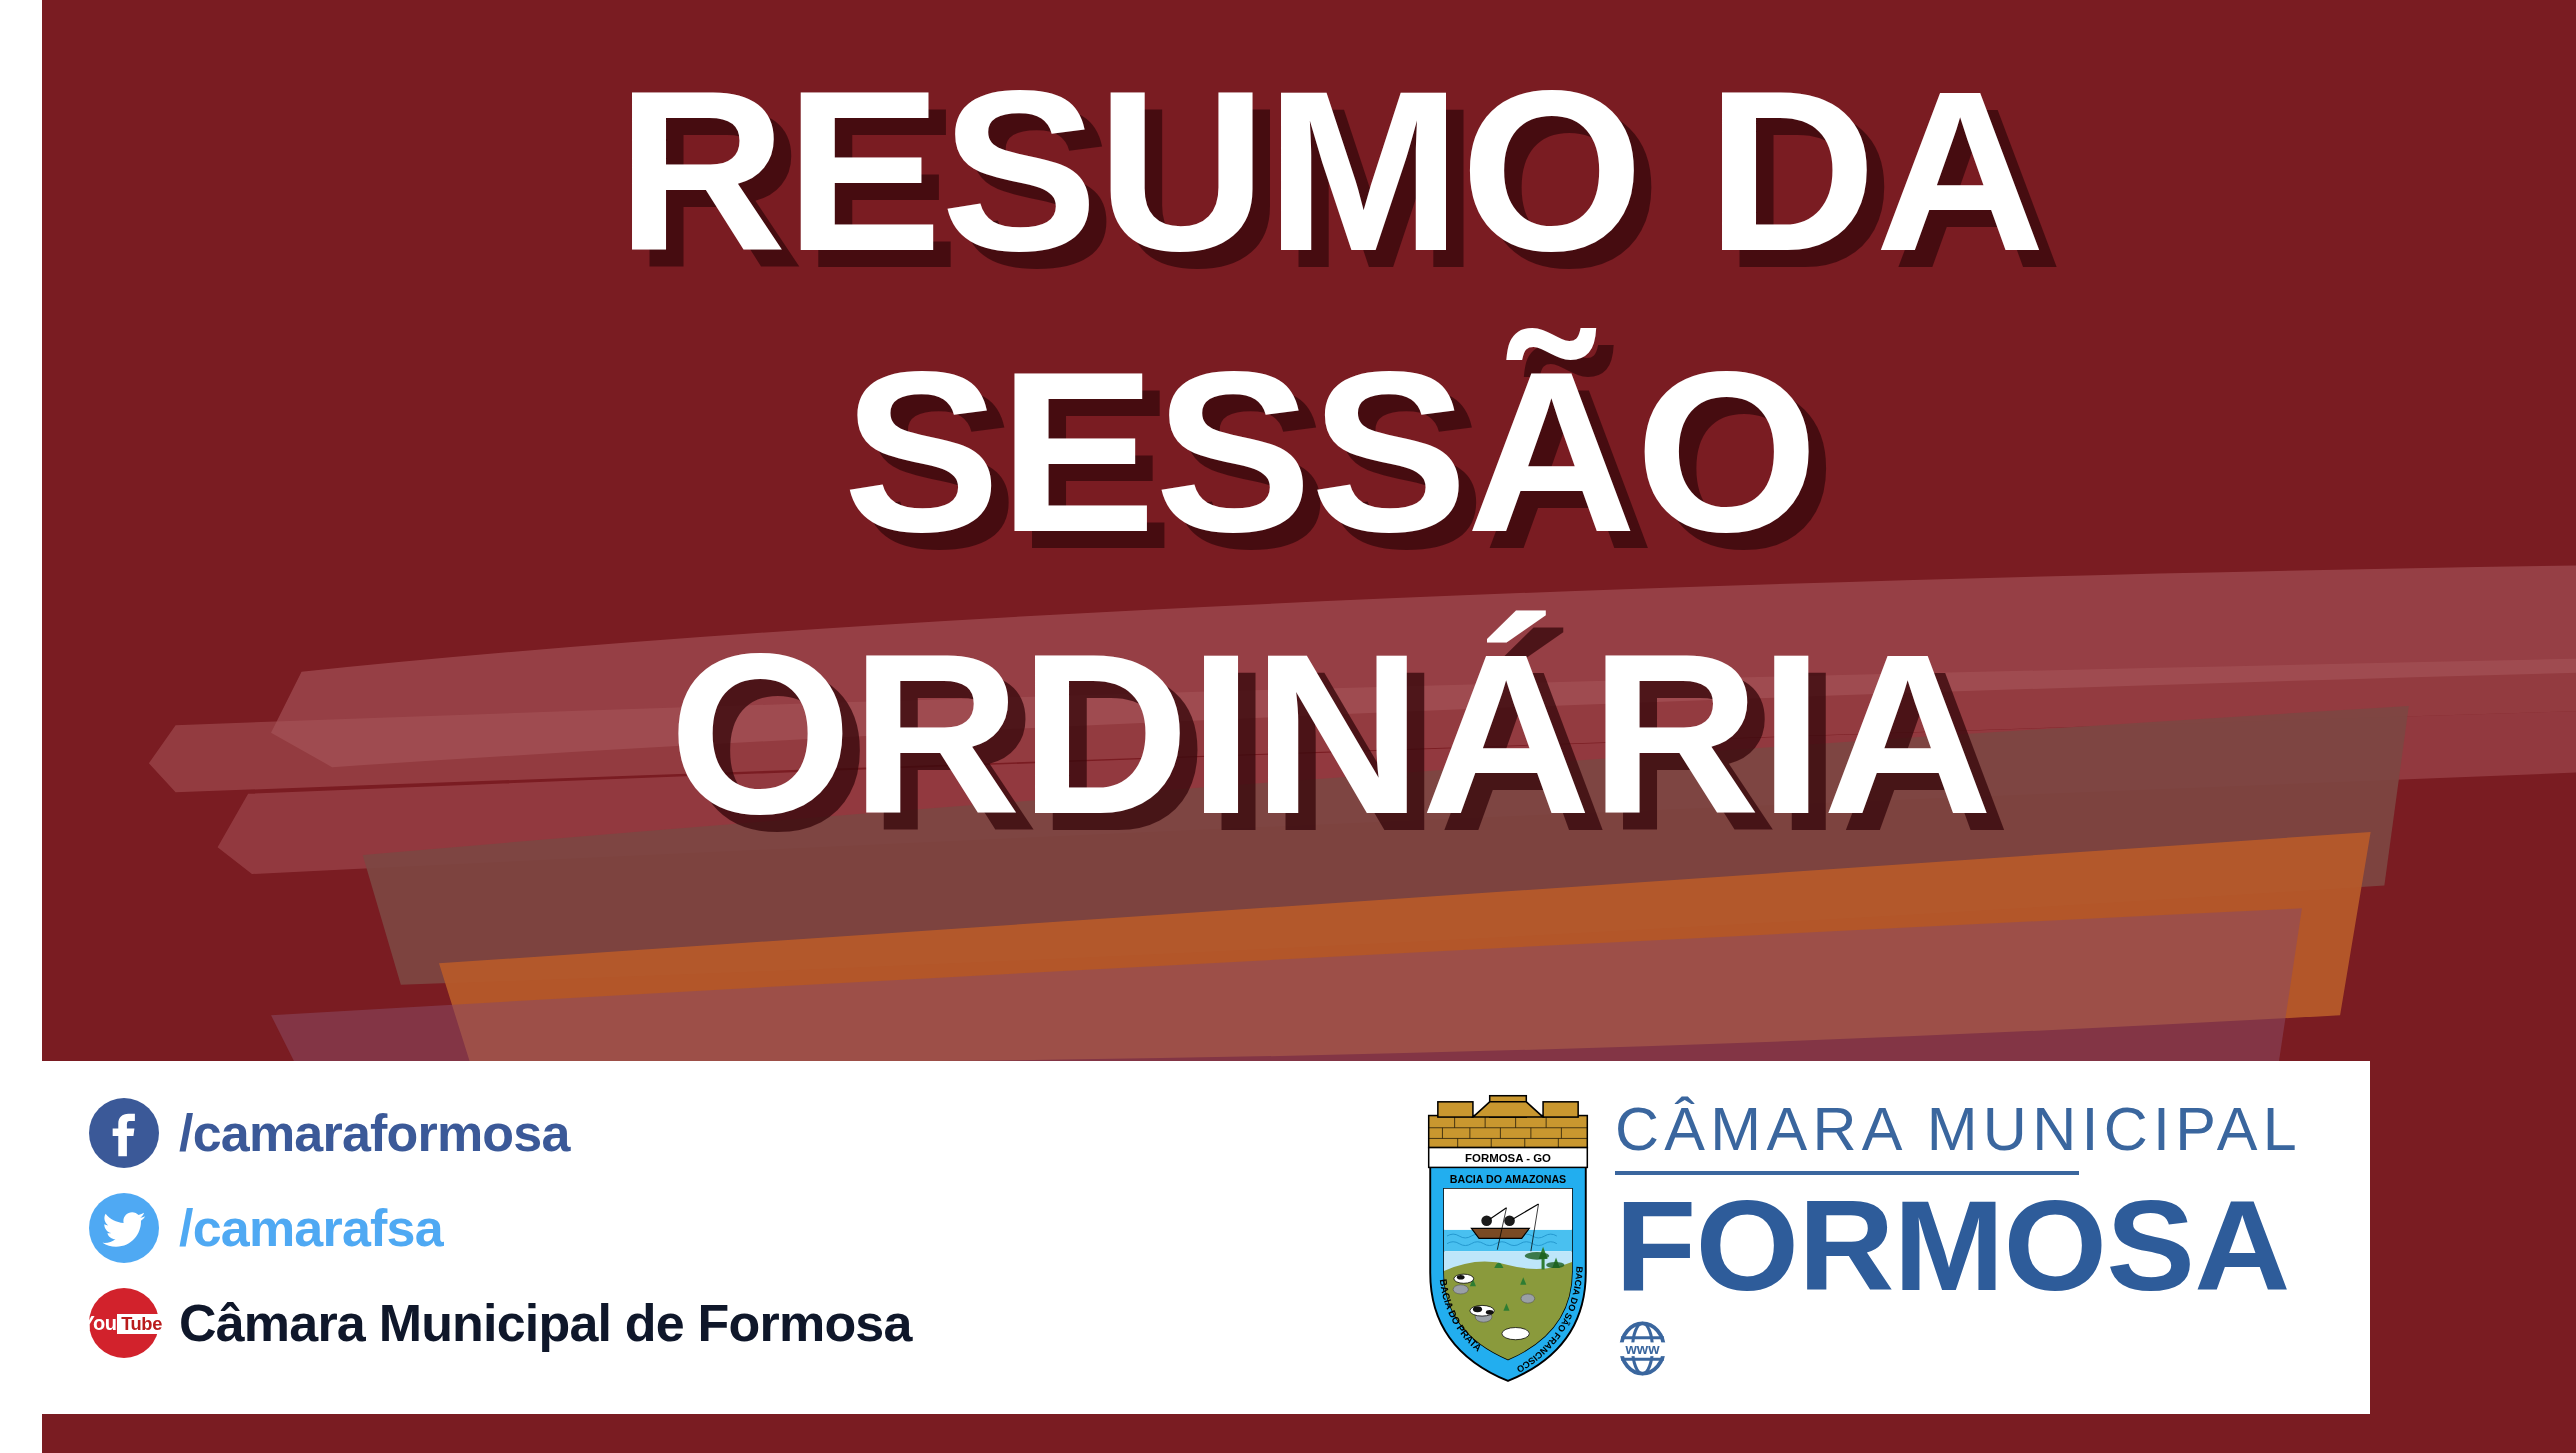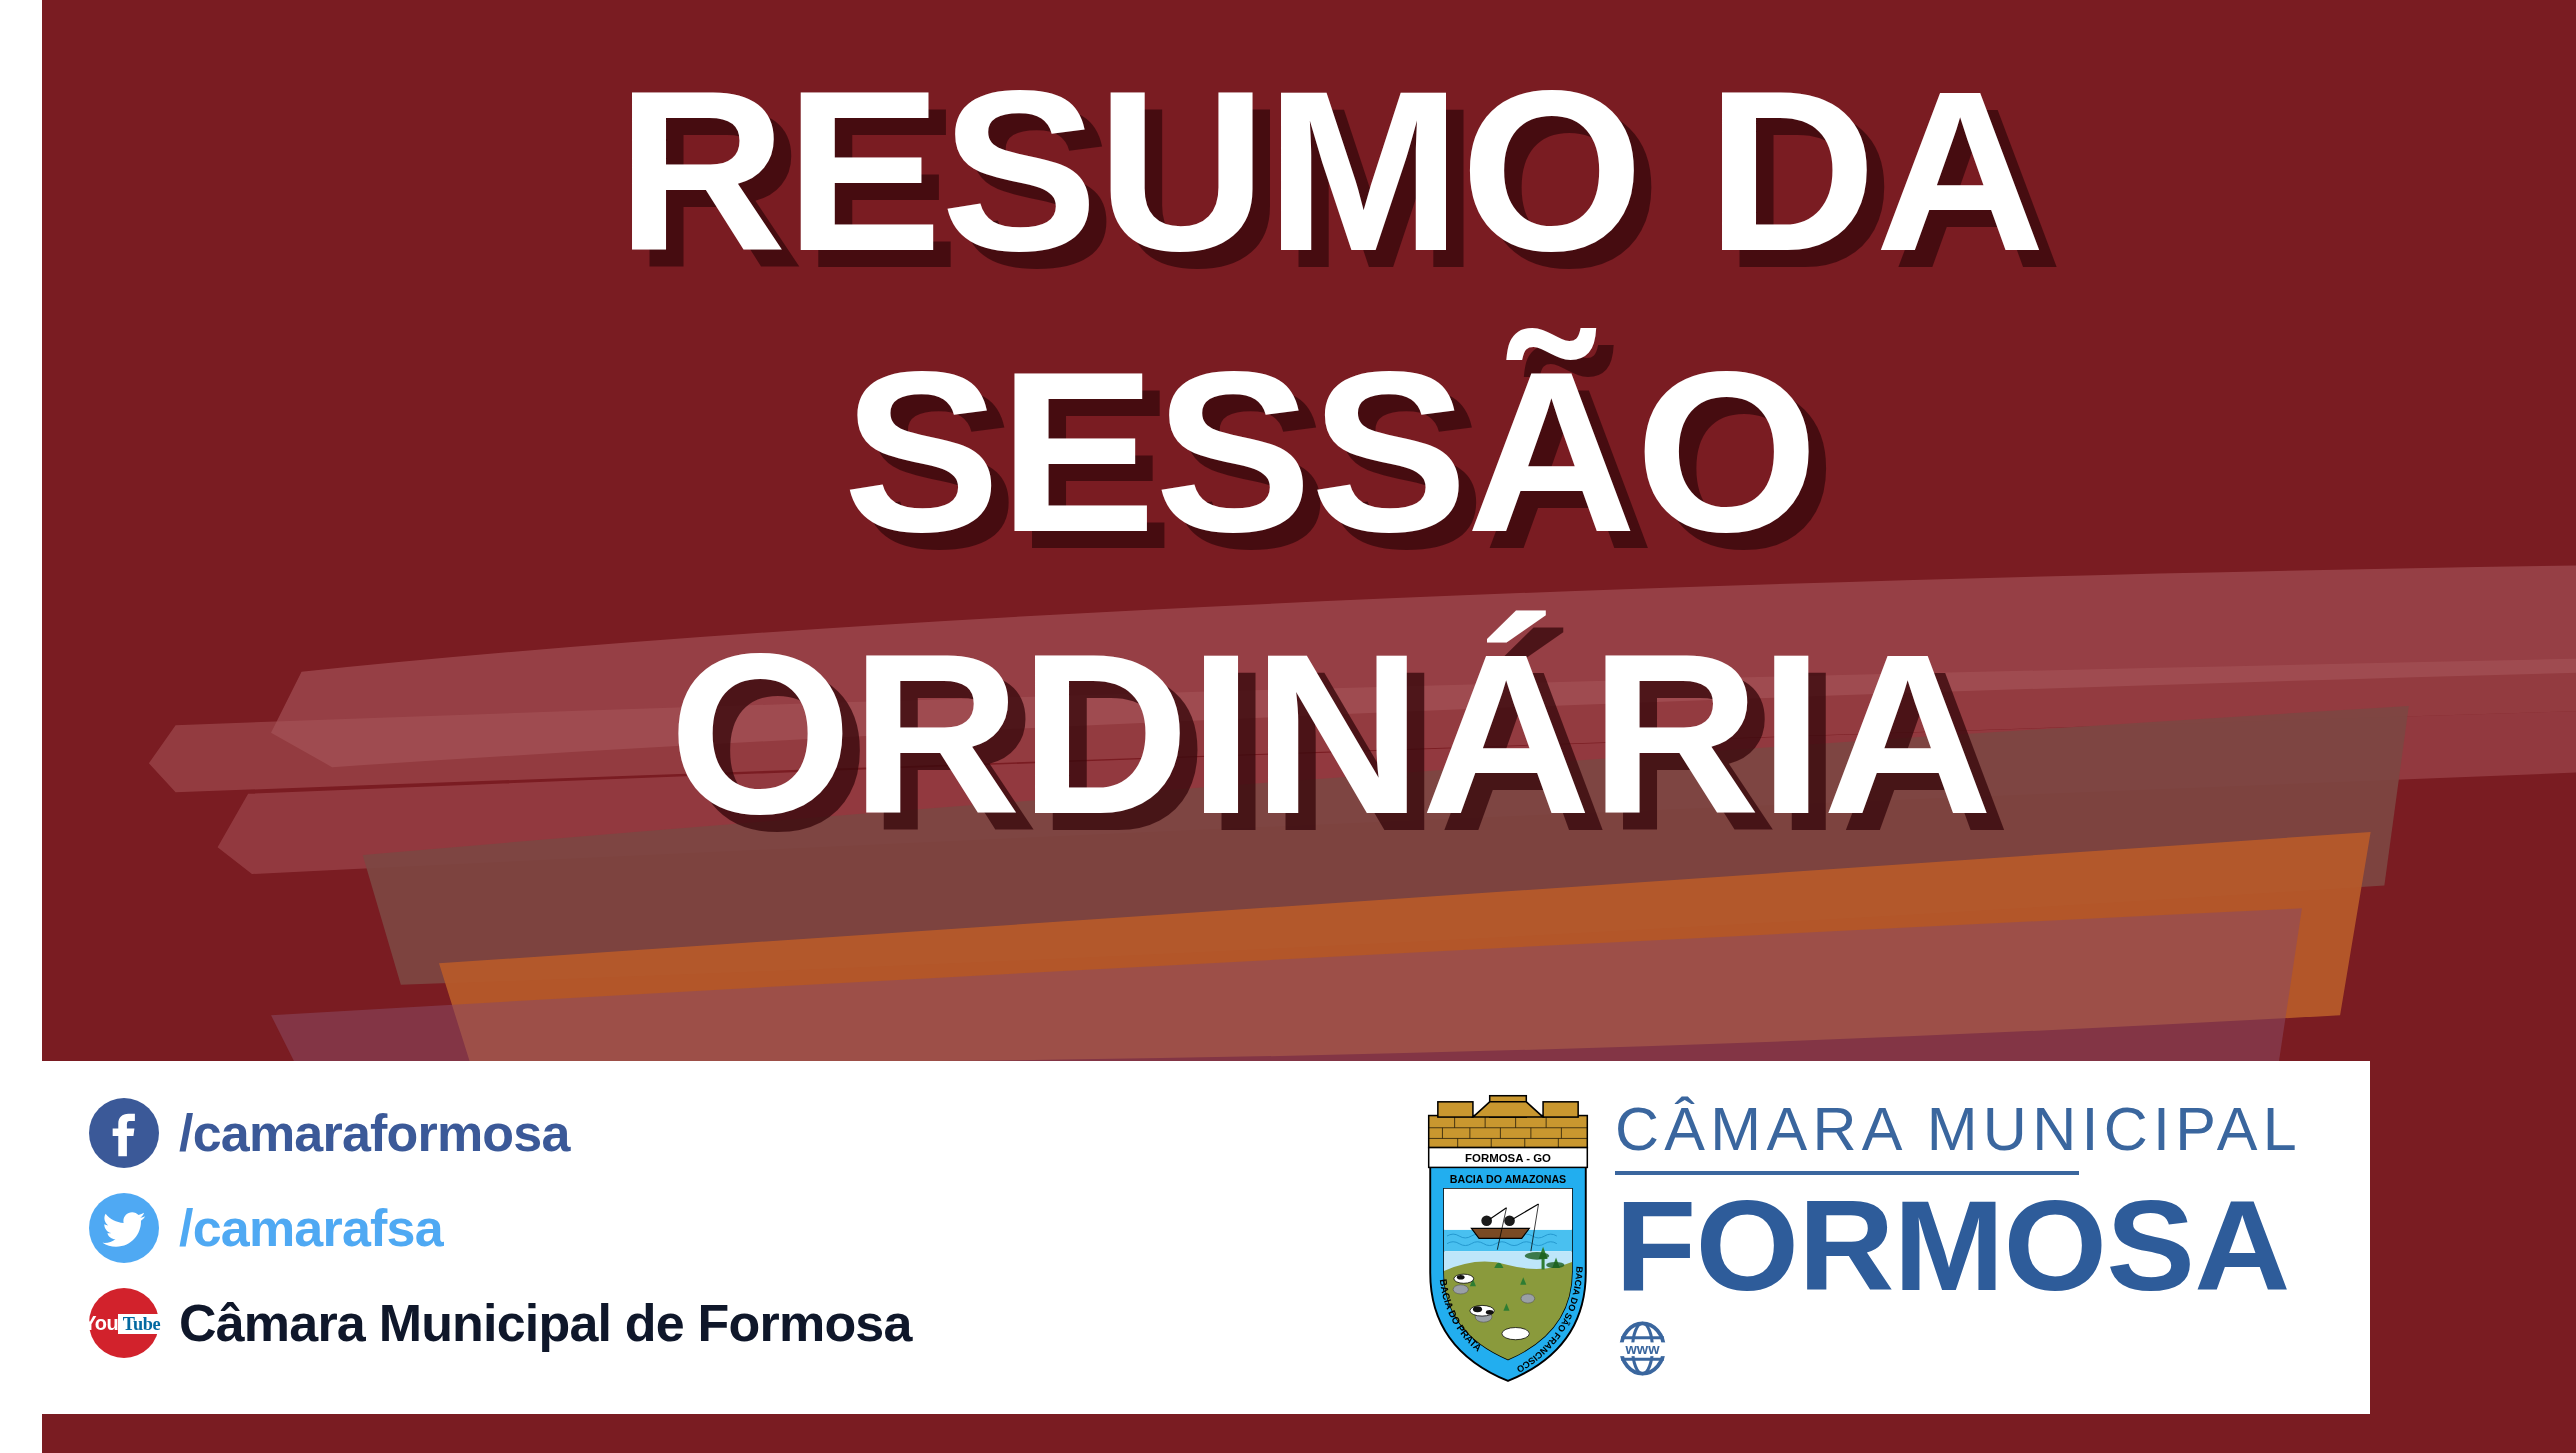--- a/index.html
+++ b/index.html
@@ -122,22 +122,22 @@
   .yt-you {
     color: #ffffff;
     font-family: "Liberation Sans", sans-serif;
     font-weight: bold;
     font-size: 20px;
     letter-spacing: -0.4px;
   }
   .yt-tube {
     margin-top: 2.3px;
     background: #ffffff;
-    color: #0369a1;
-    font-family: Liberation Serif, serif;
+    color: #b91c1c;
+    font-family: Liberation Sans, sans-serif;
     font-weight: bold;
     font-size: 18.3px;
     border-radius: 0;
     padding: 0.8px 4.6px 1.5px 4.6px;
     letter-spacing: -0.4px;
   }
 
   
   #logo-lockup {
     position: absolute;

